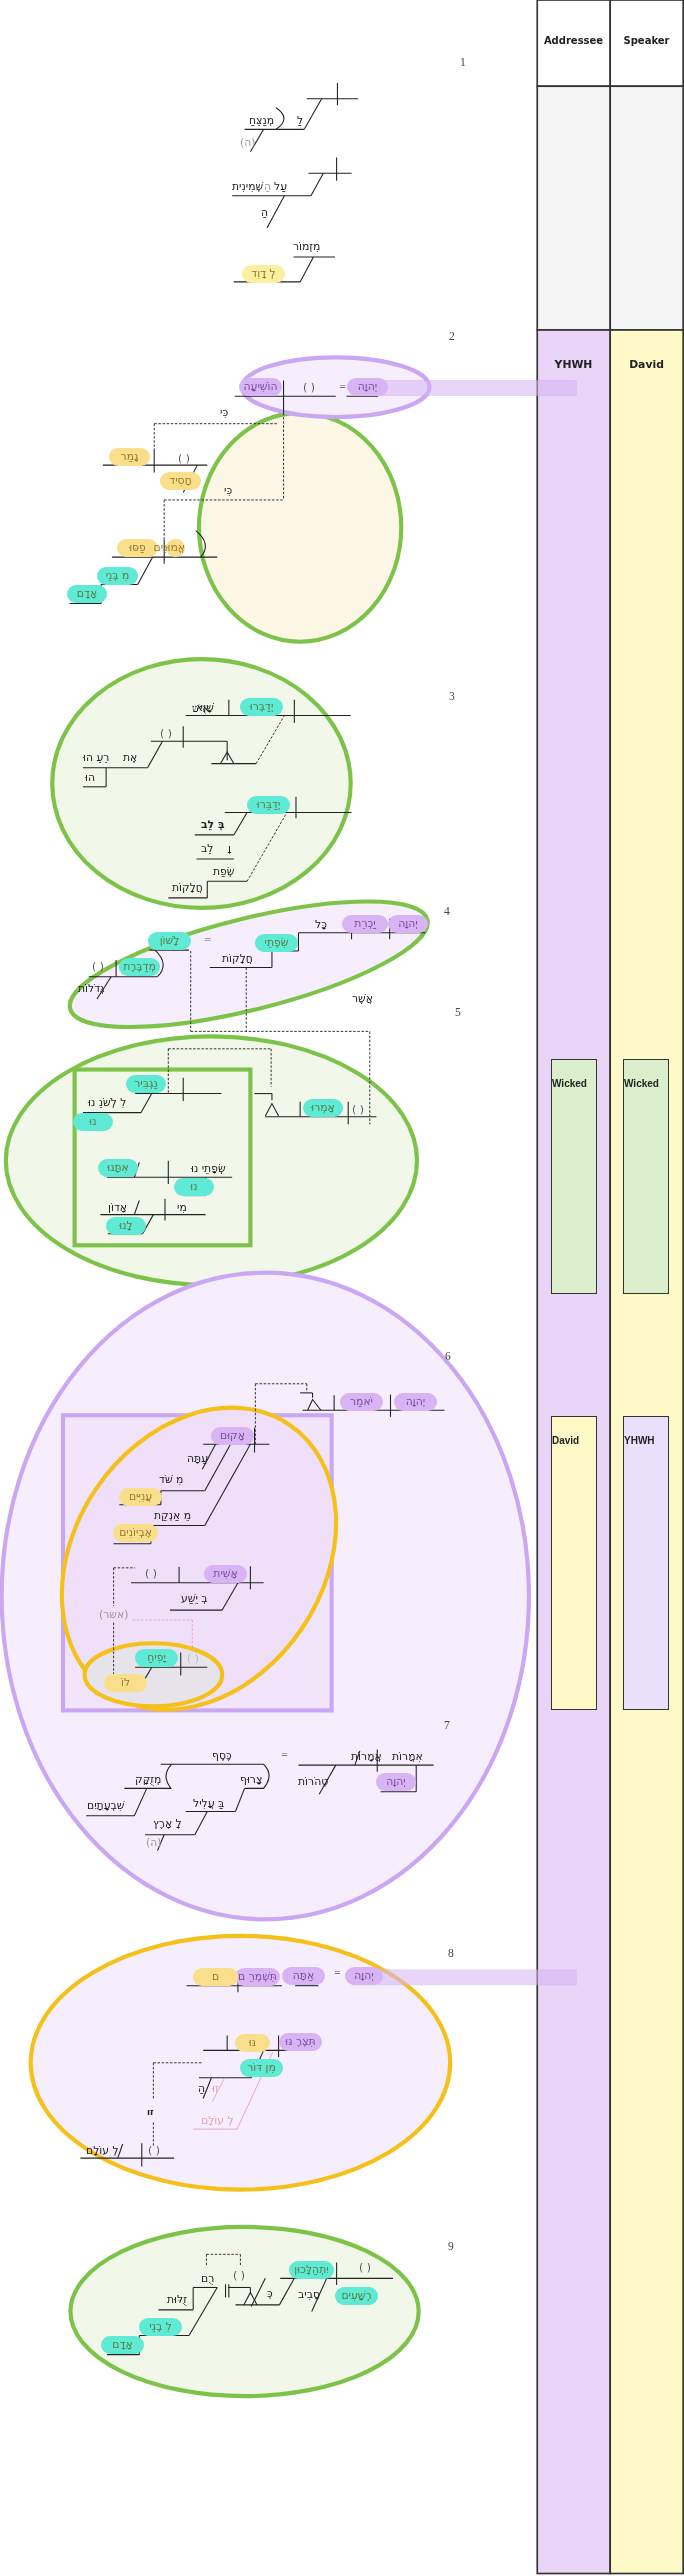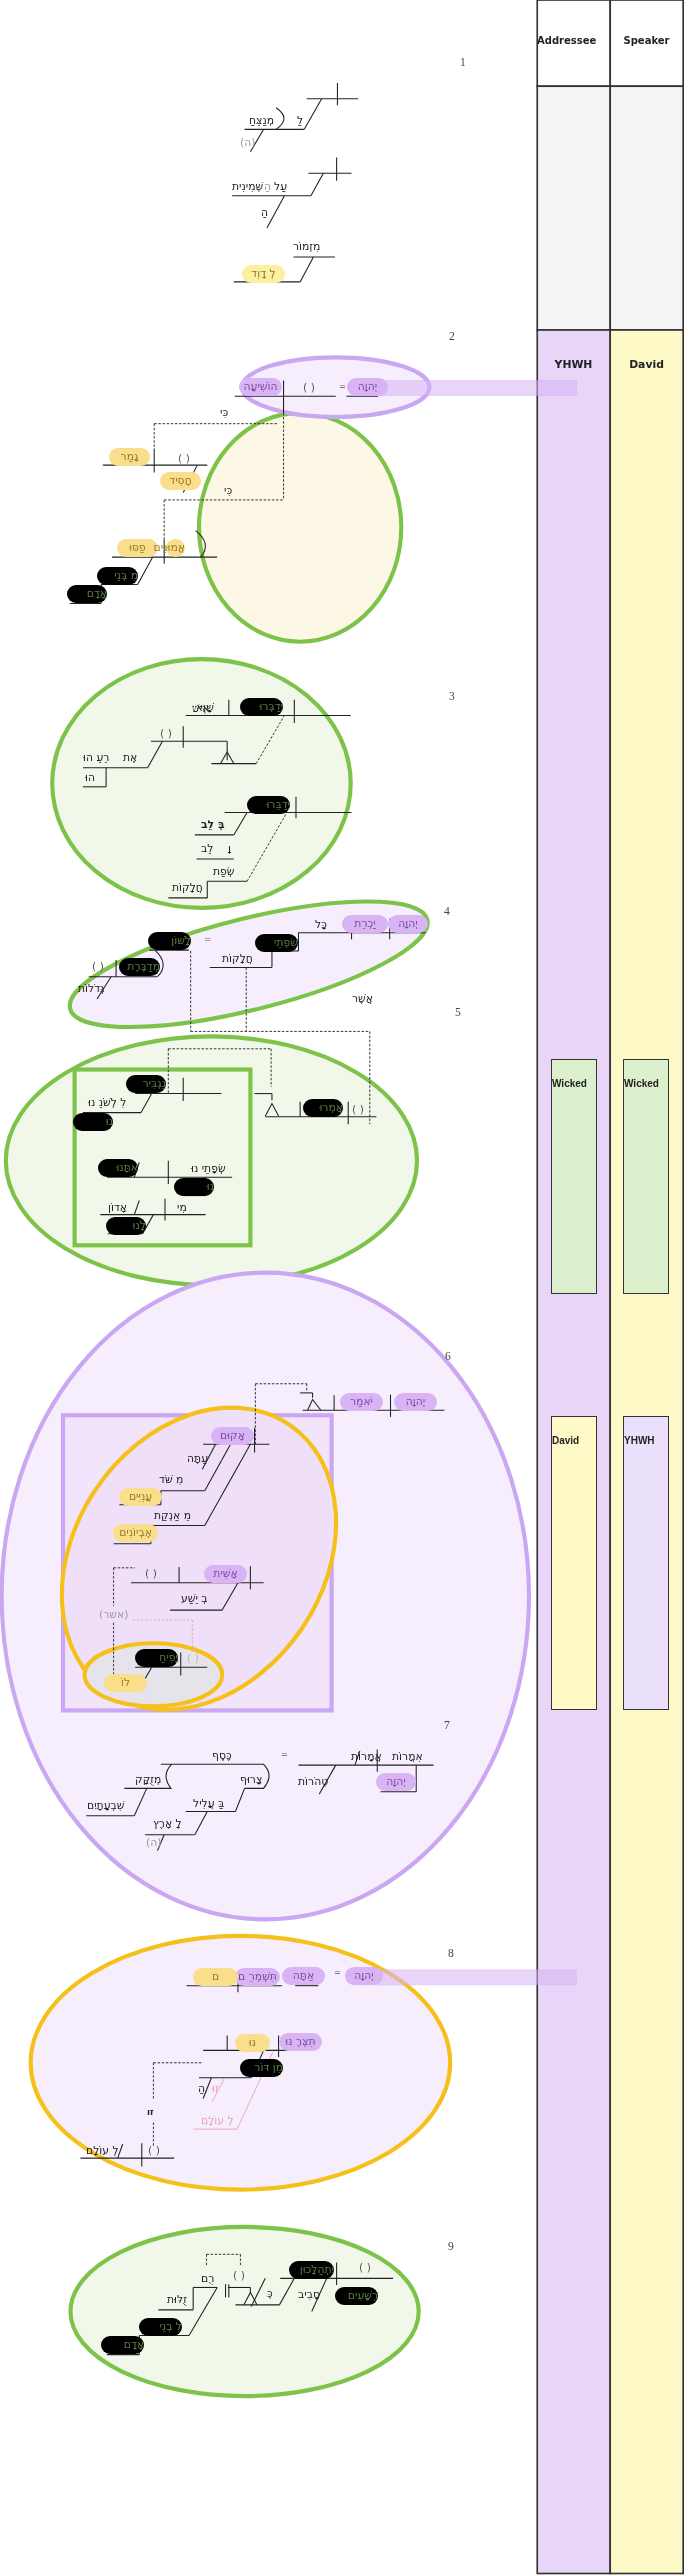--- a/index.html
+++ b/index.html
@@ -5,21 +5,21 @@
   html, body { margin:0; padding:0; background:#ffffff; }
   #page { position:relative; width:684px; height:2576px; overflow:hidden; background:#fff; font-family:"DejaVu Serif", serif; }
   svg#diagram { position:absolute; left:0; top:0; width:684px; height:2576px; }
   .verse-num { position:absolute; font-family:"Liberation Serif", serif; font-size:11.6px; color:#444; }
   .heb { position:absolute; font-family:"DejaVu Sans", sans-serif; font-size:10.8px; color:#222; direction:rtl; white-space:nowrap; line-height:13.3px; }
   .heb.faded { color:#9a9a9a; }
   .heb.pink { color:#e9a4b6; }
   .pill { position:absolute; border-radius:10px; height:18px; line-height:18px; font-family:"DejaVu Sans", sans-serif; font-size:10.8px; direction:rtl; text-align:center; white-space:nowrap; }
   .pill.purple { background:#d8b4f4; color:#7a4da3; }
   .pill.yellow { background:#f9df8c; color:#9a7a2c; }
-  .pill.green  { background:#000000; color:#5b7d43;text-align:right; }
+  .pill.green  { background:#5eead4; color:#5b7d43; }
   .pill.yellowlight { background:#fbf0a0; color:#8a7a30; }
   .col-head { position:absolute; font-family:"DejaVu Sans", sans-serif; font-weight:bold; font-size:10px; color:#222; text-align:center; }
   .role-box { position:absolute; box-sizing:border-box; border:1.2px solid #333; }
   .role-label { position:absolute; left:0; right:0; top:18px; text-align:left; font-family:Liberation Sans, sans-serif; font-weight:bold; font-size:10px; color:#222; }
   .paren { position:absolute; font-family:"DejaVu Sans", sans-serif; font-size:10.8px; color:#555; }
 </style>
 </head>
 <body>
 
 <div id="page">
@@ -252,21 +252,21 @@
     </g>
     <g stroke="#e9a4b6" stroke-width="1.1" fill="none">
       <line x1="160" y1="1954" x2="232" y2="1954" stroke-dasharray="3,2"></line>
       <line x1="232" y1="1954" x2="232" y2="1992" stroke-dasharray="3,2"></line>
       <line x1="271" y1="2506" x2="256" y2="2535"></line>
       <line x1="329" y1="2475" x2="286" y2="2568"></line>
         <line x1="233" y1="2568" x2="286" y2="2568"></line>
     </g>
   </svg>
 
-  <div class="col-head" style="left:537px;top:35px;width:58px;">Addressee</div>
+  <div class="col-head" style="left:537px;top:35px;width:73px;">Addressee</div>
   <div class="col-head" style="left:610px;top:35px;width:73px;">Speaker</div>
   <div class="col-head" style="left:537px;top:358px;width:73px;font-size:10.8px;">YHWH</div>
   <div class="col-head" style="left:610px;top:358px;width:73px;font-size:10.8px;">David</div>
 
   <div class="role-box" style="left:551px;top:1059px;width:46px;height:235px;background:#dcefcc;">
     <div class="role-label">Wicked</div>
   </div>
   <div class="role-box" style="left:623px;top:1059px;width:46px;height:235px;background:#dcefcc;">
     <div class="role-label">Wicked</div>
   </div>

